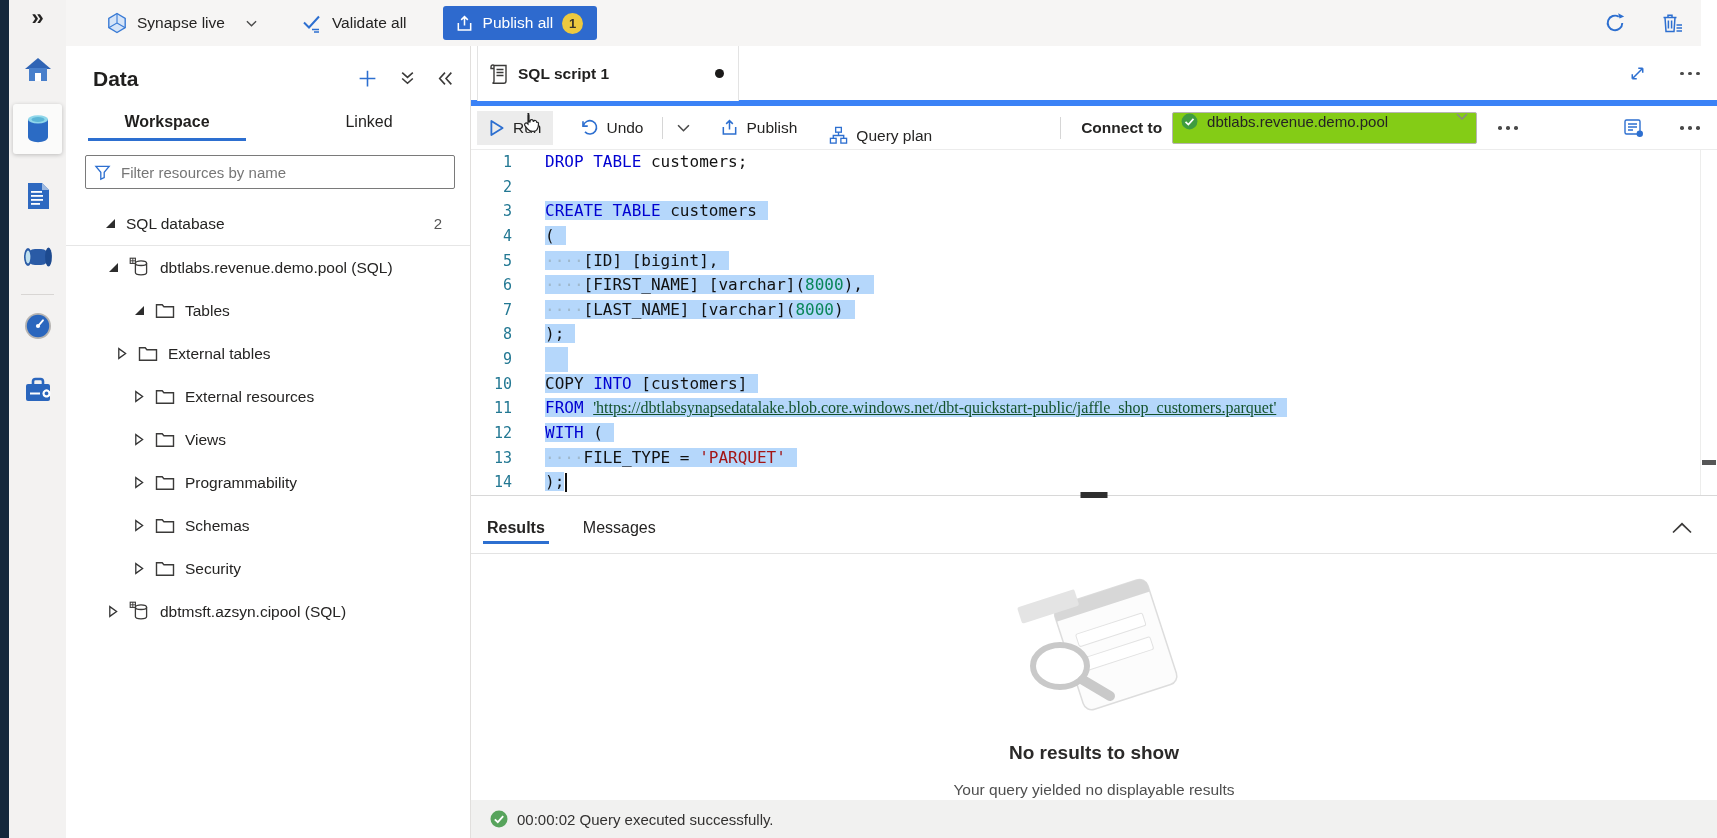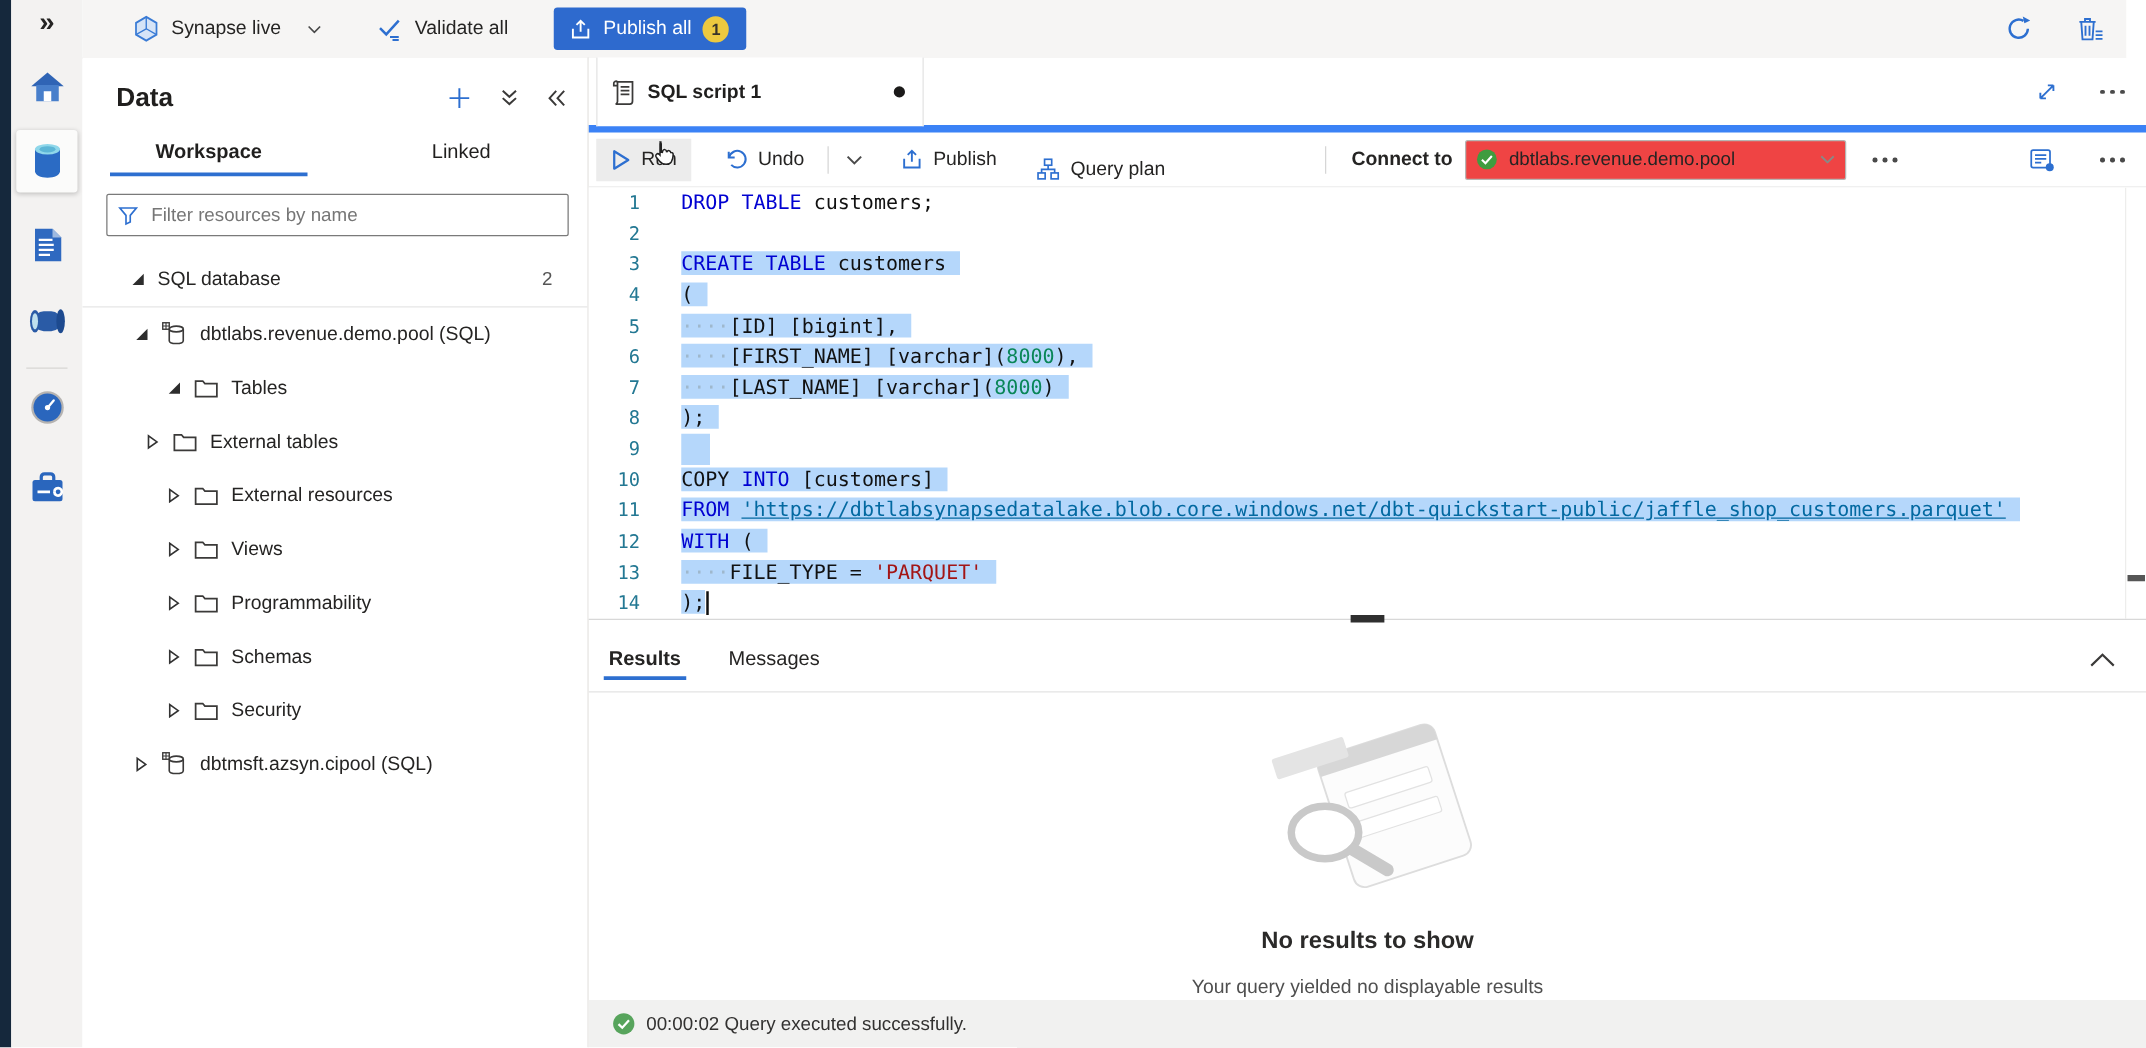--- a/index.html
+++ b/index.html
@@ -58,38 +58,38 @@
   .doc-tab-label{font-size:15.5px;font-weight:bold;color:#201f1e;white-space:nowrap;}
   .dirty-dot{margin-left:auto;width:9px;height:9px;border-radius:50%;background:#1b1a19;}
   .tabrow-right{margin-left:auto;display:flex;align-items:center;gap:28px;padding-right:14px;}
 
   .toolbar{height:43px;flex:none;display:flex;align-items:center;border-bottom:1px solid #ececec;padding-left:6px;}
   .tb-btn{display:flex;align-items:center;gap:8px;height:34px;padding:0 12px;background:transparent;border:none;
           font-size:15.5px;color:#252423;cursor:pointer;font-family:inherit;}
   .tb-btn.hovered{background:#ececec;}
   .v-div{width:1px;height:22px;background:#d6d6d6;margin:0 6px;}
   .connect-label{font-weight:bold;margin:0 10px 0 14px;font-size:15.5px;}
-  .pool-select{display:flex;align-items:center;gap:9px;width:287px;height:30px;border:1px solid #b7b5b3;border-radius:2px;
-               padding:0 8px;cursor:pointer;background:#ef4444;}
+  .pool-select{display:flex;gap:9px;width:287px;height:30px;border:1px solid #b7b5b3;border-radius:2px;
+               padding:0 8px;cursor:pointer;background:#84cc16;}
   .pool-name{font-size:15px;color:#252423;white-space:nowrap;overflow:hidden;flex:1;}
   .toolbar-right{margin-left:auto;display:flex;align-items:center;gap:30px;padding-right:14px;}
   .dots3{width:22px;height:5px;position:relative;}
   .dots3 i{position:absolute;top:1px;width:3.5px;height:3.5px;border-radius:50%;background:#4a4a4a;}
   .dots3 i:nth-child(1){left:1px}.dots3 i:nth-child(2){left:9px}.dots3 i:nth-child(3){left:17px}
 
   
   .editor{height:345px;flex:none;position:relative;overflow:hidden;background:#fff;}
   .ed-line{display:flex;height:24.64px;line-height:24.64px;font-family:"DejaVu Sans Mono","Liberation Mono",monospace;
            font-size:16px;white-space:pre;}
   .ed-gutter{width:74px;flex:none;text-align:right;padding-right:33px;box-sizing:border-box;color:#237893;font-size:15px;}
   .ed-code{flex:1;}
   .tk-k{color:#0101d1;}
   .tk-p{color:#111;}
   .tk-s{color:#a31515;}
-  .tk-u{color:#0369a1;text-decoration:underline;}
+  .tk-u{color:#14532d;text-decoration:underline;font-family:Liberation Serif, serif;}
   .tk-d{color:#098658;}
   .tk-w{color:#9fb8cc;}
   .selwrap{background:#b5d7fb;padding-right:11px;}
   .selwrap.nopad{padding-right:0;}
   .selwrap.selempty{display:inline-block;width:12px;height:24.64px;vertical-align:top;}
   .caret{display:inline-block;width:2px;height:19px;background:#111;vertical-align:middle;margin-left:1px;}
   .ed-scrolltrack{position:absolute;top:0;bottom:0;right:0;width:16px;border-left:1px solid #ededec;}
   .ed-thumb{position:absolute;right:1px;bottom:30px;width:14px;height:5px;background:#565656;}
 
   

